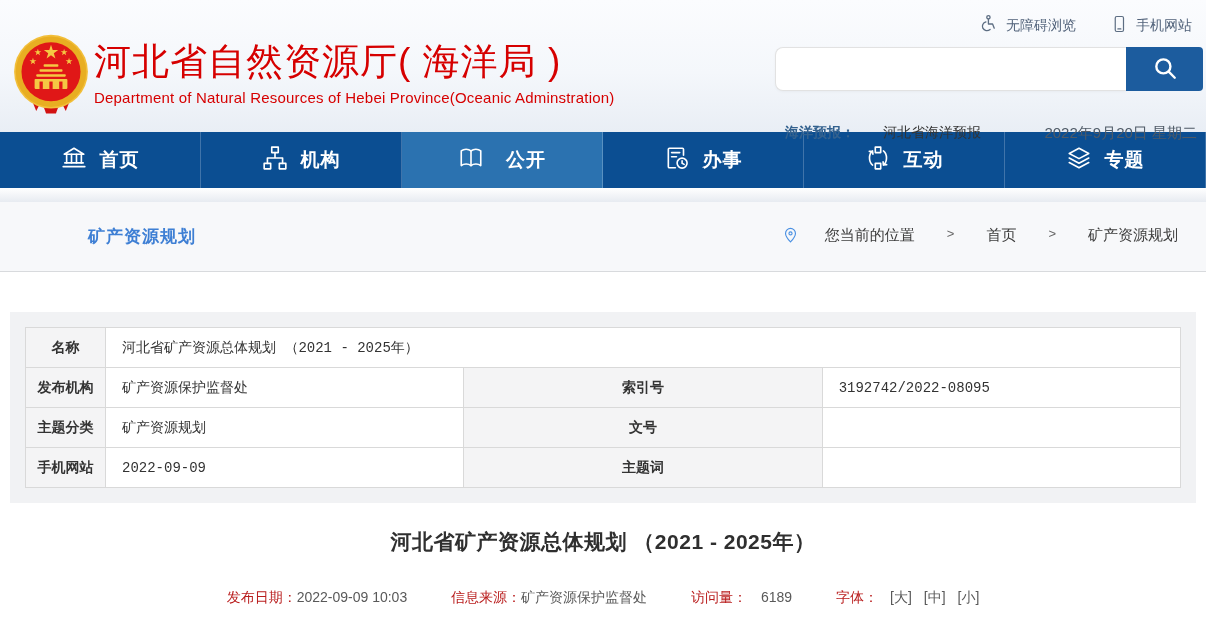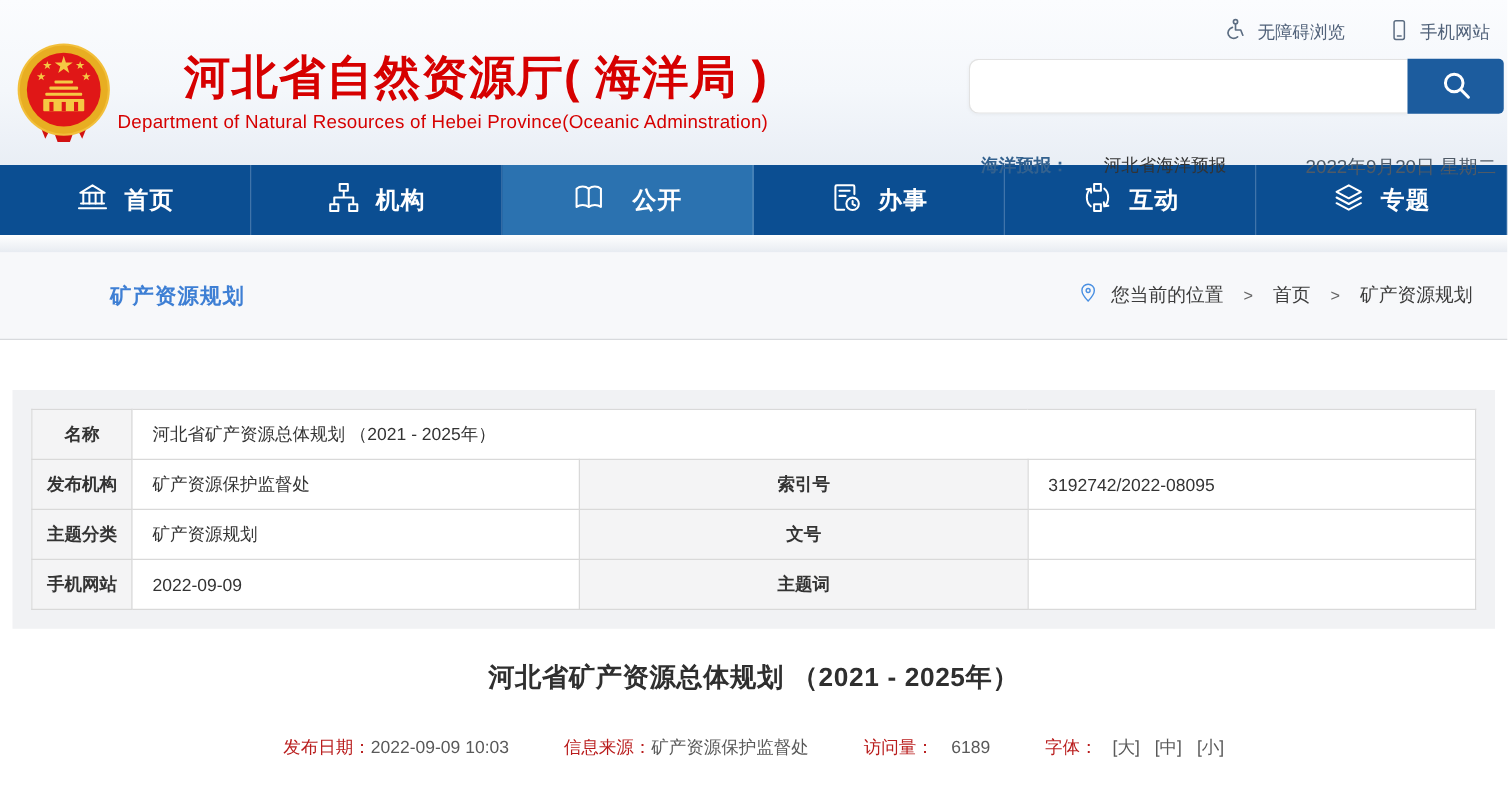--- a/index.html
+++ b/index.html
@@ -9,21 +9,21 @@
   
   .header { position:relative; height:132px;
     background:linear-gradient(180deg,#fbfcfe 0%,#f4f7fb 55%,#e9eef5 100%); }
   .topbar { position:absolute; top:14px; right:14px; display:flex; gap:34px;
     font-size:14px; color:#51627a; align-items:center; }
   .toplink { display:flex; align-items:center; gap:8px; cursor:pointer; }
   .toplink svg { stroke:#5c6d82; fill:none; stroke-width:1.6; stroke-linecap:round; stroke-linejoin:round; }
 
   .logo { position:absolute; left:10px; top:32px; width:82px; height:86px; cursor:pointer; }
   .titles { position:absolute; left:94px; top:40px; }
-  .site-title { font-size:37px; font-weight:bold; color:#d60000; letter-spacing:1px; line-height:1.2;text-align:right; }
+  .site-title { font-size:37px; font-weight:normal; color:#d60000; letter-spacing:1px; line-height:1.2; }
   .site-subtitle { font-size:15px; color:#d60000; margin-top:5px; letter-spacing:0.2px; }
 
   .searchbar { position:absolute; left:775px; top:47px; width:428px; height:44px; display:flex; }
   .search-input { flex:1; border:1px solid #e2e2e2; border-right:none; outline:none;
     border-radius:8px 0 0 8px; background:#fff; padding:0 14px; font-size:15px;
     box-shadow:0 1px 3px rgba(0,0,0,0.04); }
   .search-btn { width:77px; border:none; background:#1c5c9e; cursor:pointer;
     border-radius:0 4px 4px 0; display:flex; align-items:center; justify-content:center; }
   .search-btn svg { stroke:#fff; fill:none; stroke-width:2.2; stroke-linecap:round; }
 
@@ -40,28 +40,28 @@
   .nav-item.active { background:#2b72b0;gap:22px; }
   .nav-item svg { stroke:#fff; fill:none; stroke-width:1.5; stroke-linecap:round; stroke-linejoin:round; }
   .nav-label { font-size:19px; font-weight:bold; letter-spacing:1px; }
 
   .nav-gap { height:14px; background:linear-gradient(180deg,#ffffff,#e7ebf1); }
 
   
   .crumb-band { height:70px; background:#f7f8fa; border-bottom:1px solid #d8dadd;
     display:flex; align-items:center; padding:0 28px 0 88px; }
   .section-title { font-size:17px; font-weight:bold; color:#3e7fd4; letter-spacing:1px; }
-  .crumbs { margin-left:auto; display:flex; align-items:center; gap:10px;
+  .crumbs { margin-left:auto; display:flex; gap:26px;
     font-size:15px; color:#3c3c3c; }
   .crumbs svg { stroke:#4a90e2; fill:none; stroke-width:1.6; }
   .crumb-sep { color:#666; margin:0 6px; font-size:13px; }
   .crumb-link { cursor:pointer; }
 
   
-  .table-panel { width:1186px; margin:40px auto 0 auto; background:#f1f2f4; padding:15px; }
+  .table-panel { width:1186px; margin:40px auto 0 auto; background:#f1f2f4; padding:15px;font-family:Liberation Mono, monospace; }
   table.info { width:100%; border-collapse:collapse; table-layout:fixed;
     background:#fff; font-size:14px; color:#333; }
   table.info td { border:1px solid #d9d9d9; height:40px; }
   td.lbl { width:80px; background:#f4f4f5; font-weight:bold; text-align:center; color:#333; }
   td.val { padding:0 16px; text-align:left; }
 
   .article-title { margin-top:25px; text-align:center; font-size:21px; font-weight:bold;
     color:#2f2f2f; letter-spacing:0.5px; }
   .article-meta { margin-top:33px; text-align:center; font-size:14px; color:#595959; }
   .meta-group { margin:0 20px; }

